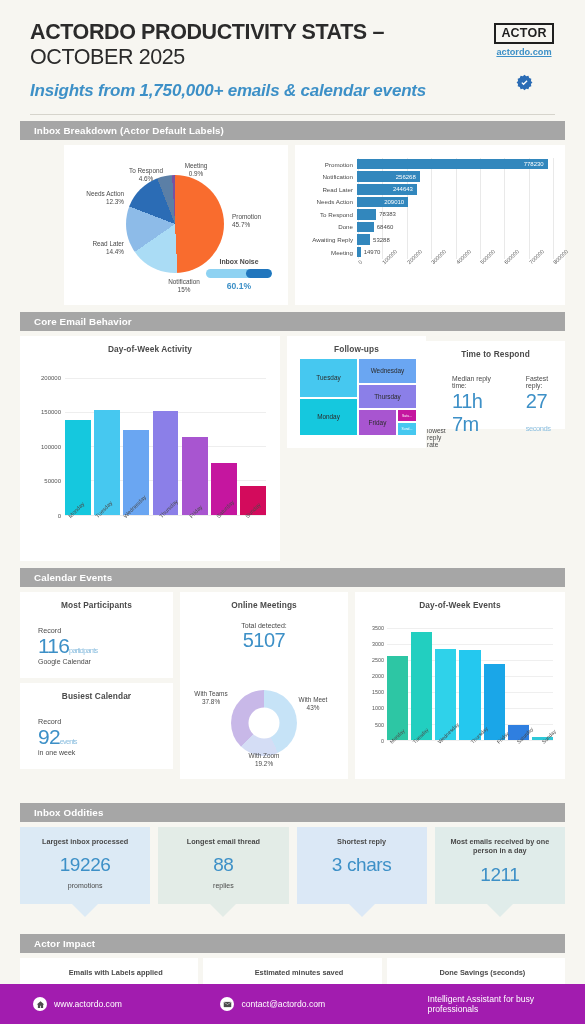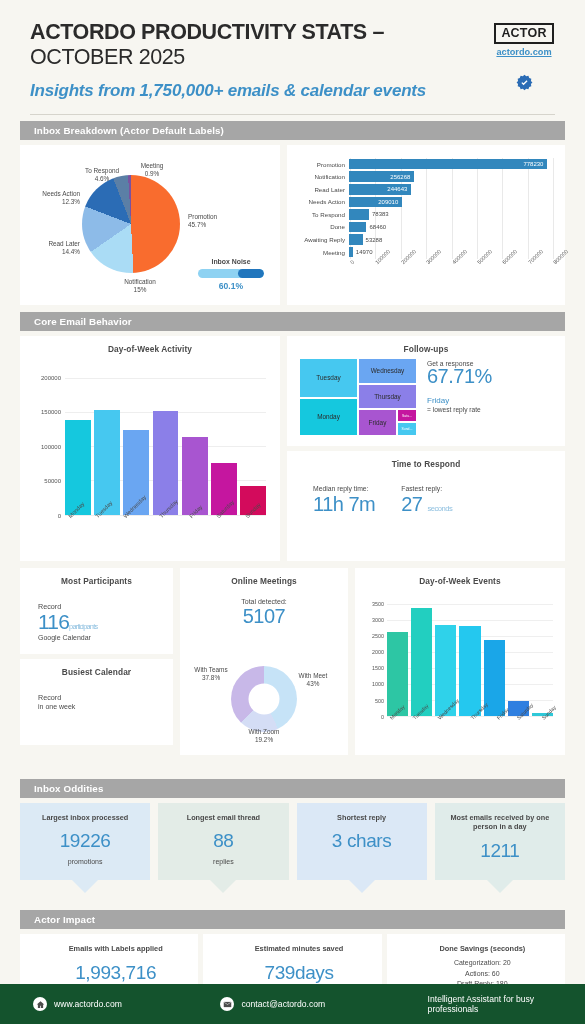--- a/index.html
+++ b/index.html
@@ -31,21 +31,21 @@
   .band-head {
     background: #a6a6a6; color: #ffffff; font-size: 9.8px; font-weight: bold;
     padding: 4px 0 4px 14px; letter-spacing: 0.1px;
   }
   .row { display: flex; gap: 7px; margin-top: 5px; }
 
   .card-title { font-size: 8.3px; font-weight: bold; color: #4a4a4a; text-align: center; padding-top: 8px; letter-spacing: 0.1px; }
 
   
   .inbox-row { display: flex; gap: 7px; margin-top: 5px; }
-  .pie-card { width: 260px; background: #fff; position: relative; height: 160px; }
+  .pie-card { width: 224px; background: #fff; position: relative; height: 160px; margin-left: 44px; }
   .pie-wrap { position: absolute; left: 62px; top: 30px; width: 98px; height: 98px; }
   .pie { width: 98px; height: 98px; border-radius: 50%; }
   .pie-lbl { position: absolute; font-size: 6.4px; color: #4a4a4a; line-height: 1.35; text-align: center; font-weight: normal; }
   .pie-lbl b { display: block; font-weight: normal; }
   .noise-box { position: absolute; right: 10px; bottom: 14px; width: 78px; text-align: center; }
   .noise-t { font-size: 6.9px; font-weight: bold; color: #4a4a4a; }
   .noise-bar { margin: 4px auto 0 auto; width: 66px; height: 9px; border-radius: 5px; background: #8ed2f2; overflow: hidden; position: relative; }
   .noise-fill { position: absolute; right: 0; top: 0; bottom: 0; width: 40%; background: #2176bd; border-radius: 5px; }
   .noise-v { margin-top: 3px; font-size: 8.6px; font-weight: bold; color: #3d90c7; }
 
@@ -126,21 +126,21 @@
 
   
   .imp-row { display: flex; gap: 5px; margin-top: 5px; }
   .imp-card { flex: 1; background: #fff; height: 72px; text-align: center; padding-top: 10px; padding-left: 13px; }
   .imp-t { font-size: 7.4px; font-weight: bold; color: #4a4a4a; }
   .imp-v { font-size: 19px; color: #3d90c7; letter-spacing: -0.4px; margin-top: 9px; }
   .imp-list { margin-top: 5px; font-size: 7px; color: #4a4a4a; line-height: 1.55; }
   .foot-note { text-align: center; font-size: 7px; color: #4a4a4a; margin-top: 7px; }
 
   
-  .footer { position: absolute; left: 0; right: 0; bottom: 0; height: 40px; background: #14532d; color: #ffffff; display: flex; align-items: center; }
+  .footer { position: absolute; left: 0; right: 0; bottom: 0; height: 40px; background: #a21caf; color: #ffffff; display: flex; align-items: center; }
   .foot-item { display: flex; align-items: center; gap: 7px; font-size: 8.6px; }
   .foot-ico { width: 14px; height: 14px; border-radius: 50%; background: #ffffff; display: flex; align-items: center; justify-content: center; }
   .foot-tag { font-size: 8.6px; }
 </style>
 </head>
 <body>
 
 <div class="page">
 
   <div class="header">
@@ -323,21 +323,21 @@
             <div class="dow-xl">Monday</div>
             <div class="dow-xl">Tuesday</div>
             <div class="dow-xl">Wednesday</div>
             <div class="dow-xl">Thursday</div>
             <div class="dow-xl">Friday</div>
             <div class="dow-xl">Saturday</div>
             <div class="dow-xl">Sunday</div>
           </div>
       </div>
 
-      <div style="flex:1; display:flex; flex-direction:column">
+      <div style="flex:1; display:flex; flex-direction:row">
         <div class="fu-card">
           <div class="card-title">Follow-ups</div>
           <div class="tm" id="treemap">
               <div class="tm-tile" style="left: 0%; top: 0%; width: 50%; height: 52%; background: rgb(70, 200, 240);">Tuesday</div>
               <div class="tm-tile" style="left: 0%; top: 52%; width: 50%; height: 48%; background: rgb(21, 200, 222);">Monday</div>
               <div class="tm-tile" style="left: 50%; top: 0%; width: 50%; height: 34%; background: rgb(106, 166, 242);">Wednesday</div>
               <div class="tm-tile" style="left: 50%; top: 34%; width: 50%; height: 32%; background: rgb(139, 127, 232);">Thursday</div>
               <div class="tm-tile" style="left: 50%; top: 66%; width: 33%; height: 34%; background: rgb(168, 85, 208);">Friday</div>
               <div class="tm-tile" style="left: 83%; top: 66%; width: 17%; height: 17%; background: rgb(197, 22, 159); font-size: 3.4px; color: rgb(255, 255, 255);">Satu...</div>
               <div class="tm-tile" style="left: 83%; top: 83%; width: 17%; height: 17%; background: rgb(70, 200, 240); font-size: 3.4px; color: rgb(255, 255, 255);">Sund...</div>
@@ -361,35 +361,37 @@
               <div class="ttr-big"><span>27</span> <span class="ttr-unit">seconds</span></div>
             </div>
           </div>
         </div>
       </div>
 
     </div>
   </div>
 
   <div class="band" style="margin-top:7px">
+    <div class="band-head">Calendar Events</div>
     <div class="row">
 
       <div class="cal-col-left">
         <div class="cal-small">
           <div class="card-title">Most Participants</div>
           <div class="cal-body">
             <div class="cal-rec">Record</div>
             <div class="cal-num"><span>116</span><span class="cal-unit">participants</span></div>
             <div class="cal-note">Google Calendar</div>
           </div>
         </div>
         <div class="cal-small">
           <div class="card-title">Busiest Calendar</div>
           <div class="cal-body">
             <div class="cal-rec">Record</div>
+            <div class="cal-num"><span>92</span><span class="cal-unit">events</span></div>
             <div class="cal-note">in one week</div>
           </div>
         </div>
       </div>
 
       <div class="om-card">
         <div class="card-title">Online Meetings</div>
         <div class="om-total">Total detected:</div>
         <div class="om-num">5107</div>
         <div class="donut-wrap">

